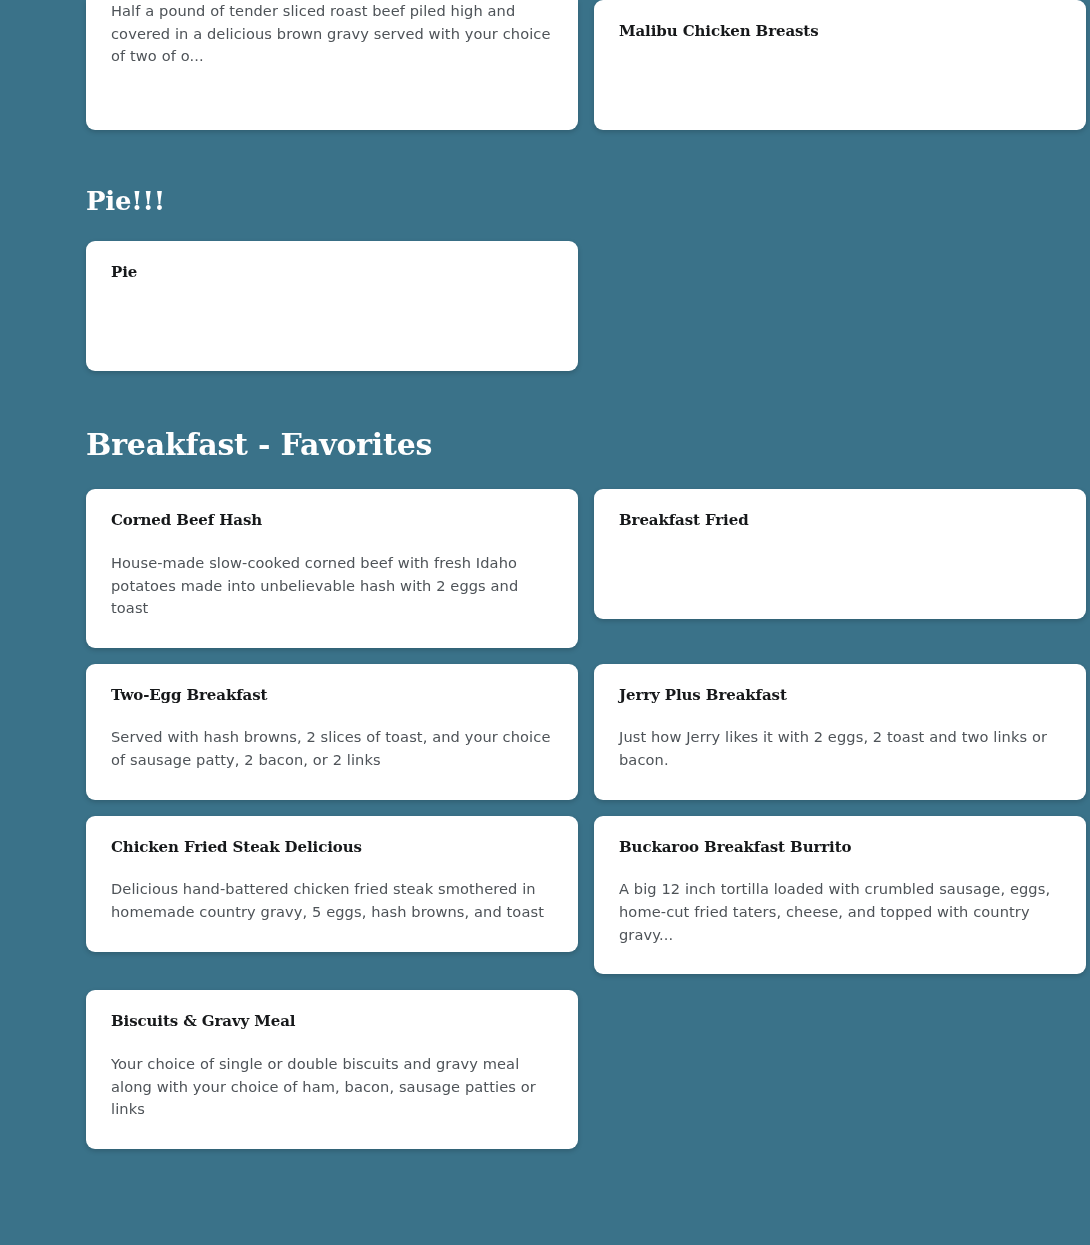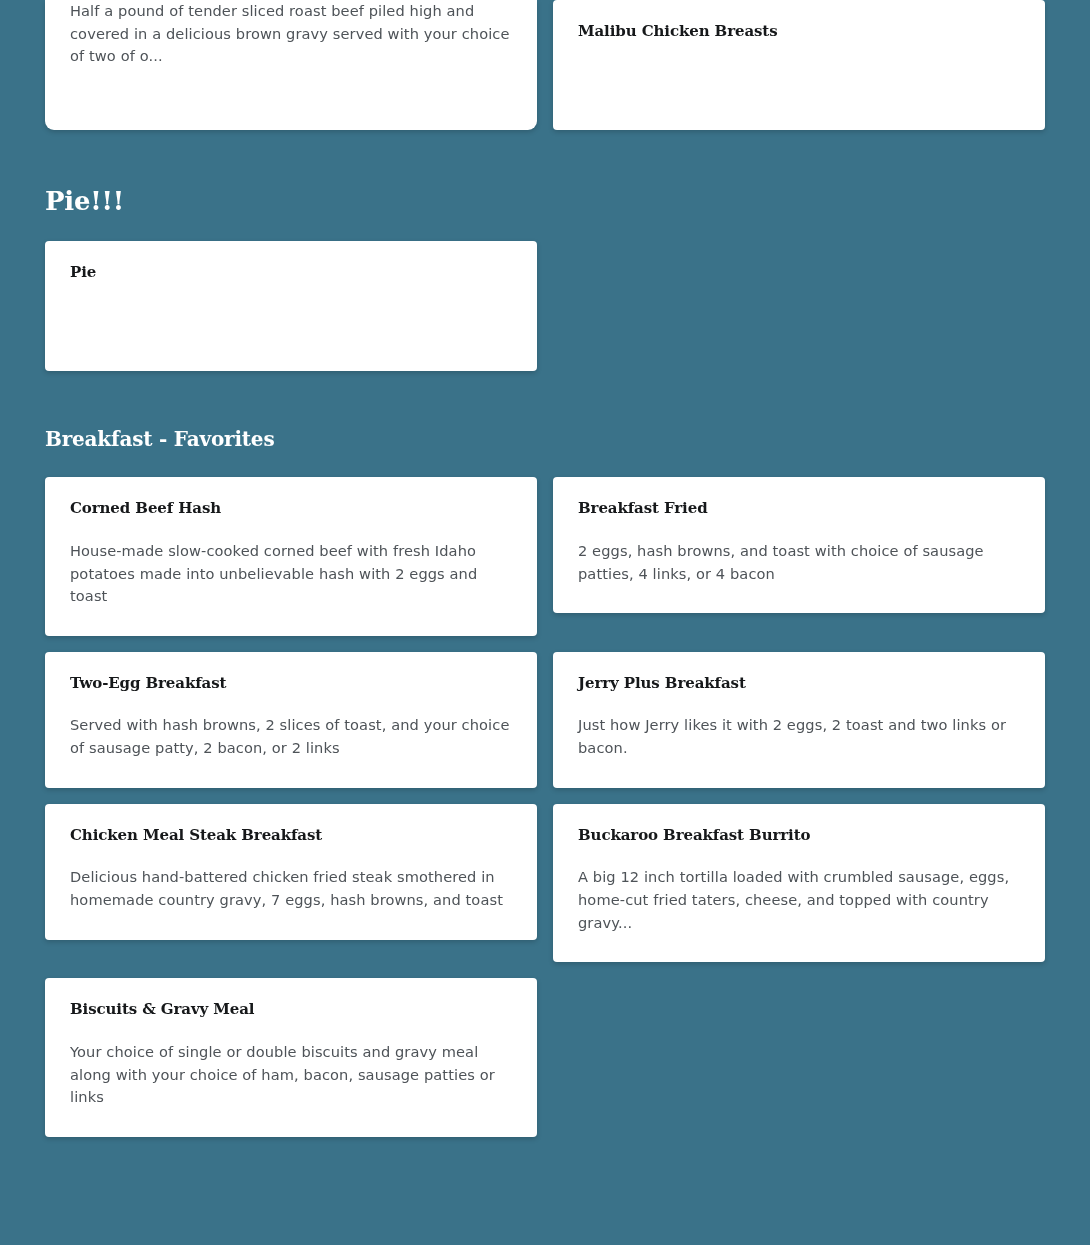--- a/index.html
+++ b/index.html
@@ -24,42 +24,42 @@
   }
 
   
   .section-heading {
     font-family: "DejaVu Serif", "Liberation Serif", serif;
     font-weight: 700;
     color: #ffffff;
     letter-spacing: -0.2px;
   }
   .section-heading.lg {
-    font-size: 20px;
+    font-size: 30px;
     line-height: 1.2;
     margin: 0 0 26px 0;
   }
   .section-heading.md {
     font-size: 26px;
     line-height: 1.2;
     margin: 0 0 24px 0;
   }
 
   
   .card-grid {
     display: grid;
     grid-template-columns: 492px 492px;
     column-gap: 16px;
     row-gap: 16px;
     align-items: start;
   }
 
   .menu-card {
     background: #ffffff;
-    border-radius: 4px;
+    border-radius: 9px;
     padding: 22px 25px 28px 25px;
     box-shadow: 0 2px 5px rgba(0,0,0,0.18);
     min-height: 130px;
   }
   .menu-card.flush-top {
     padding-top: 0;
     border-radius: 0 0 9px 9px;
   }
 
   .card-title {
@@ -73,21 +73,21 @@
   }
   .card-desc {
     font-family: "DejaVu Sans", "Liberation Sans", sans-serif;
     font-size: 14.6px;
     line-height: 22.6px;
     color: #4e5358;
     margin: 0;
     letter-spacing: 0.1px;
   }
 
-  .sec-block { margin-bottom: 0; }
+  .sec-block { margin-bottom: 0; margin-left: 41px; }
   .spacer-56 { height: 56px; }
 </style>
 </head>
 <body>
 
 <div class="page">
 
   <div class="sec-block">
     <div class="card-grid">
 
@@ -121,36 +121,35 @@
     <div class="card-grid">
 
       <div class="menu-card">
         <h3 class="card-title">Corned Beef Hash</h3>
         <p class="card-desc">House-made slow-cooked corned beef with fresh Idaho potatoes made into unbelievable hash with 2 eggs and toast</p>
       </div>
 
 
       <div class="menu-card">
         <h3 class="card-title">Breakfast Fried</h3>
-        <p class="card-desc">2 eggs, hash browns, and toast with choice of sausage patties, 4 links, or 4 bacon</p>
       </div>
 
       <div class="menu-card">
         <h3 class="card-title">Two-Egg Breakfast</h3>
         <p class="card-desc">Served with hash browns, 2 slices of toast, and your choice of sausage patty, 2 bacon, or 2 links</p>
       </div>
 
       <div class="menu-card">
         <h3 class="card-title">Jerry Plus Breakfast</h3>
         <p class="card-desc">Just how Jerry likes it with 2 eggs, 2 toast and two links or bacon.</p>
       </div>
 
       <div class="menu-card">
-        <h3 class="card-title">Chicken Meal Steak Breakfast</h3>
-        <p class="card-desc">Delicious hand-battered chicken fried steak smothered in homemade country gravy, 7 eggs, hash browns, and toast</p>
+        <h3 class="card-title">Chicken Fried Steak Delicious</h3>
+        <p class="card-desc">Delicious hand-battered chicken fried steak smothered in homemade country gravy, 5 eggs, hash browns, and toast</p>
       </div>
 
       <div class="menu-card">
         <h3 class="card-title">Buckaroo Breakfast Burrito</h3>
         <p class="card-desc">A big 12 inch tortilla loaded with crumbled sausage, eggs, home-cut fried taters, cheese, and topped with country gravy...</p>
       </div>
 
       <div class="menu-card">
         <h3 class="card-title">Biscuits &amp; Gravy Meal</h3>
         <p class="card-desc">Your choice of single or double biscuits and gravy meal along with your choice of ham, bacon, sausage patties or links</p>

